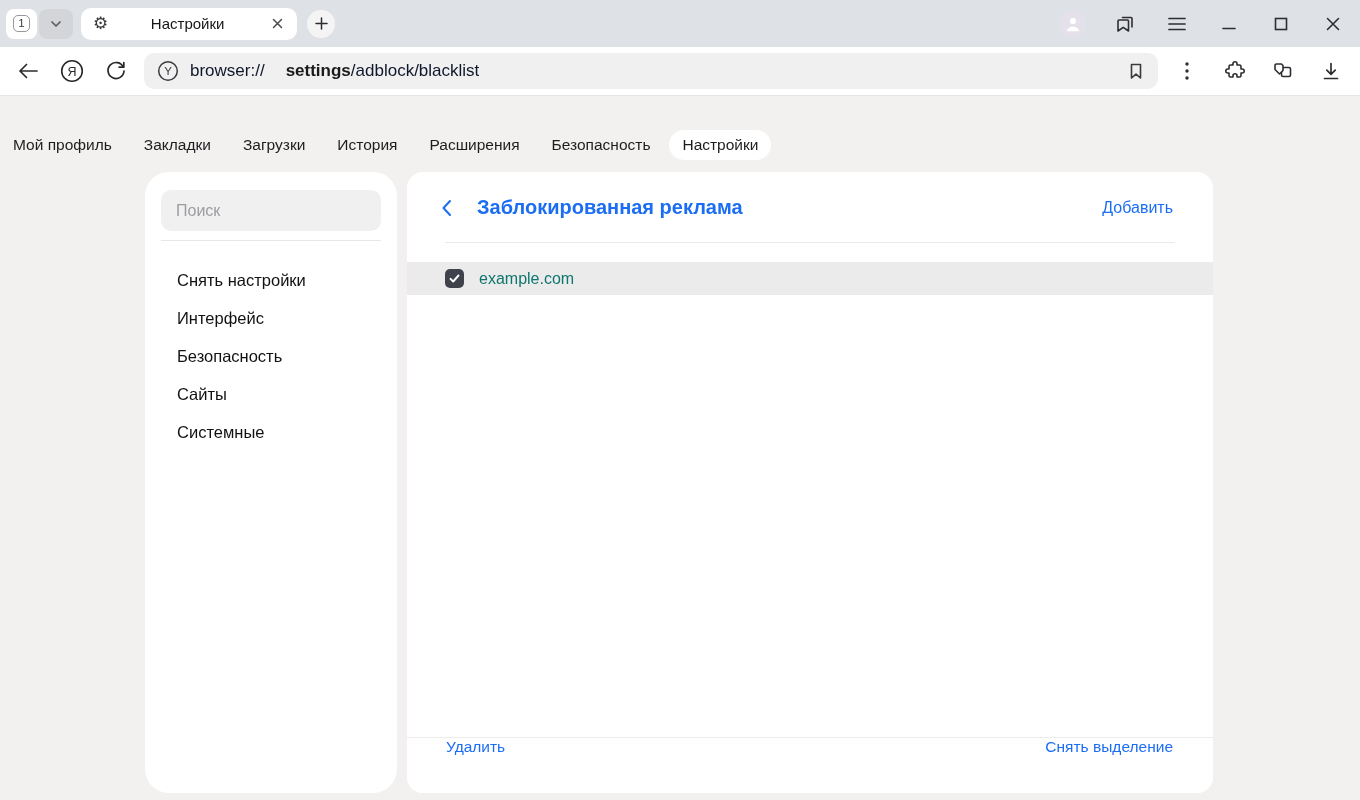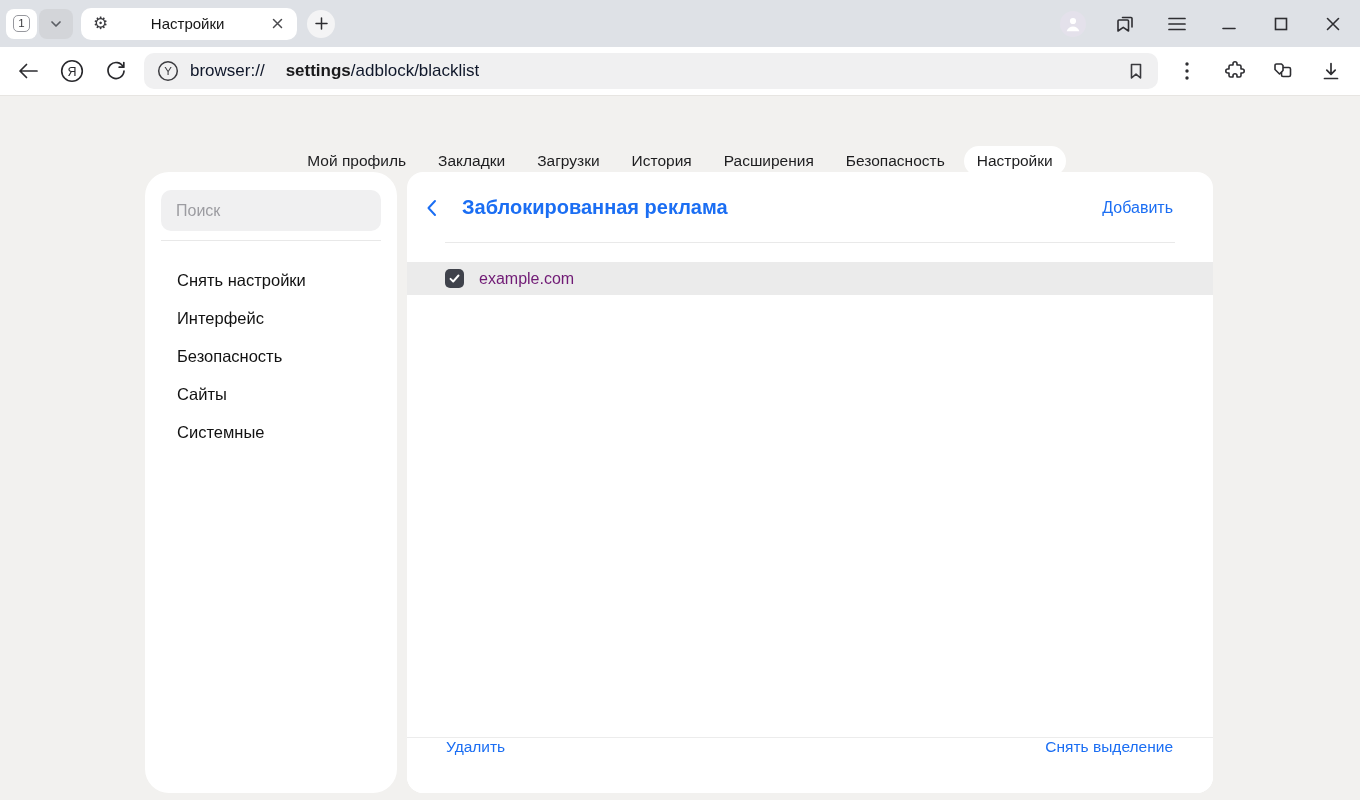--- a/index.html
+++ b/index.html
@@ -47,44 +47,44 @@
   .url-field{flex:1;height:36px;background:#f0f0f1;border-radius:10px;margin-left:6px;
     display:flex;align-items:center;padding:0 12px 0 12px;min-width:0;}
   .url-text{font-size:17px;margin-left:10px;white-space:nowrap;overflow:hidden;}
   .url-scheme,.url-path{color:#0f172a;}
   .url-host{color:#1a1a1c;font-weight:700;margin-left:21px;}
   .url-bookmark{margin-left:auto;display:flex;align-items:center;color:#3a3a3e;}
   .tb2-right{display:flex;align-items:center;gap:22px;margin-left:16px;margin-right:4px;color:#2c2c30;}
 
   
   .content{position:absolute;top:96px;left:0;right:0;bottom:0;background:var(--page-bg);}
-  .nav-tabs{position:absolute;top:50px;left:0;right:0;display:flex;justify-content:center;
+  .nav-tabs{position:absolute;top:34px;left:0;right:0;display:flex;
     align-items:center;gap:6px;}
   .nav-tab{font-size:15.5px;color:#1d1d1f;padding:6px 13px;border-radius:16px;cursor:default;white-space:nowrap;}
   .nav-tab.active{background:#fff;}
 
   .sidebar{position:absolute;left:145px;width:252px;top:76px;bottom:7px;background:#fff;border-radius:24px;}
   .search-input{display:block;width:220px;height:41px;margin:18px 16px 0;background:#f0f0f1;border:none;
     border-radius:10px;font-size:16px;padding:0 15px;color:#333;font-family:inherit;outline:none;}
   .search-input::placeholder{color:#9c9ca1;}
   .sidebar-divider{height:1px;background:#e8e8e8;margin:9px 16px 0;}
   .side-items{margin-top:21px;}
   .side-item{padding:9px 16px 10px 32px;font-size:16.5px;color:#121212;cursor:default;}
 
   .main-panel{position:absolute;left:407px;width:806px;top:76px;bottom:7px;background:#fff;border-radius:16px;}
-  .panel-header{height:71px;display:flex;align-items:center;padding:0 40px 0 19px;position:relative;}
+  .panel-header{height:71px;display:flex;align-items:center;padding:0 40px 0 34px;position:relative;}
   .panel-header::after{content:"";position:absolute;left:38px;right:38px;bottom:0;height:1px;background:#e9e9e9;}
   .back-btn{display:flex;align-items:center;color:var(--accent);}
   .panel-title{margin-left:25px;font-size:20px;font-weight:700;color:var(--accent);}
   .link{color:var(--accent);font-size:16px;cursor:default;}
   .add-link{margin-left:auto;}
   .list-row{margin-top:19px;height:33px;background:var(--row-bg);display:flex;align-items:center;padding:0 38px;}
   .checkbox{width:19px;height:19px;border-radius:5px;background:var(--checkbox-bg);
     display:flex;align-items:center;justify-content:center;flex:none;}
-  .row-label{margin-left:15px;font-size:16px;color:#701a75;}
+  .row-label{margin-left:15px;font-size:16px;color:#0f766e;}
   .panel-footer{position:absolute;left:0;right:0;bottom:0;height:56px;border-top:1px solid #ececec;
     display:flex;padding:0 40px 0 39px;border-radius:0 0 16px 16px;background:#fff;}
   .footer-link{font-size:15.5px;}
   .deselect-link{margin-left:auto;}
 
   svg{display:block;}
 </style>
 </head>
 <body>
 

